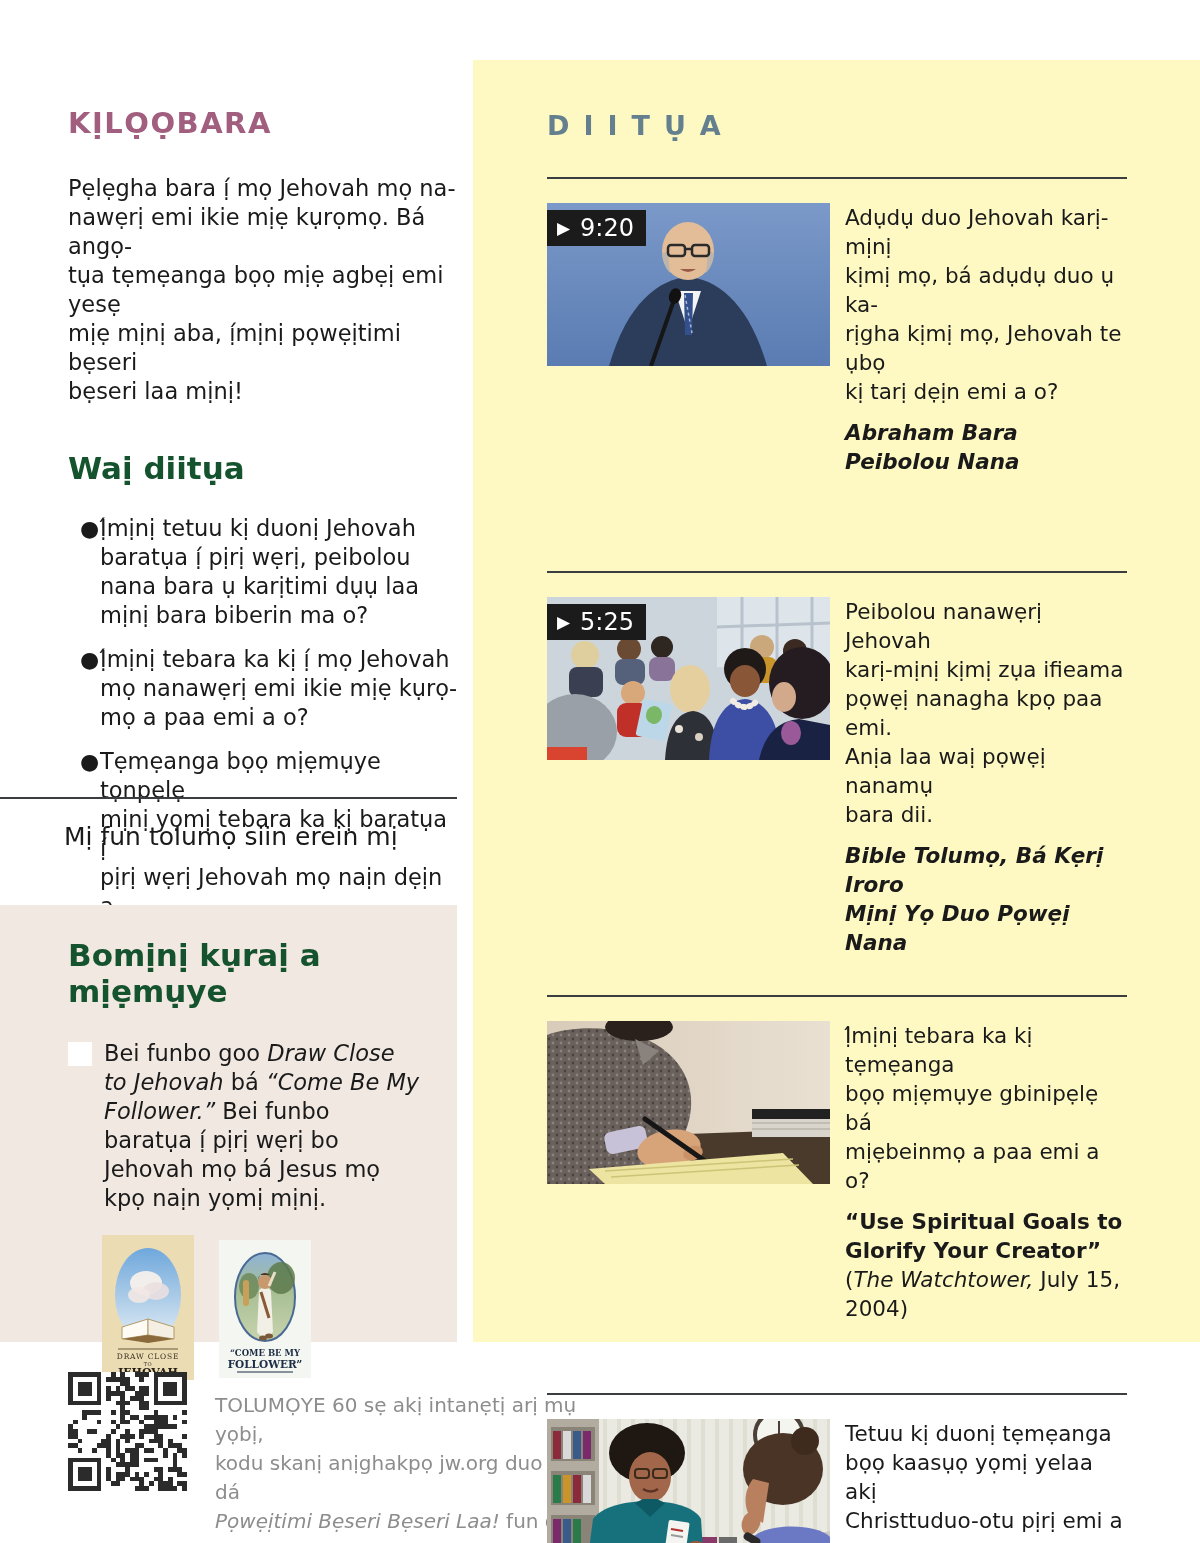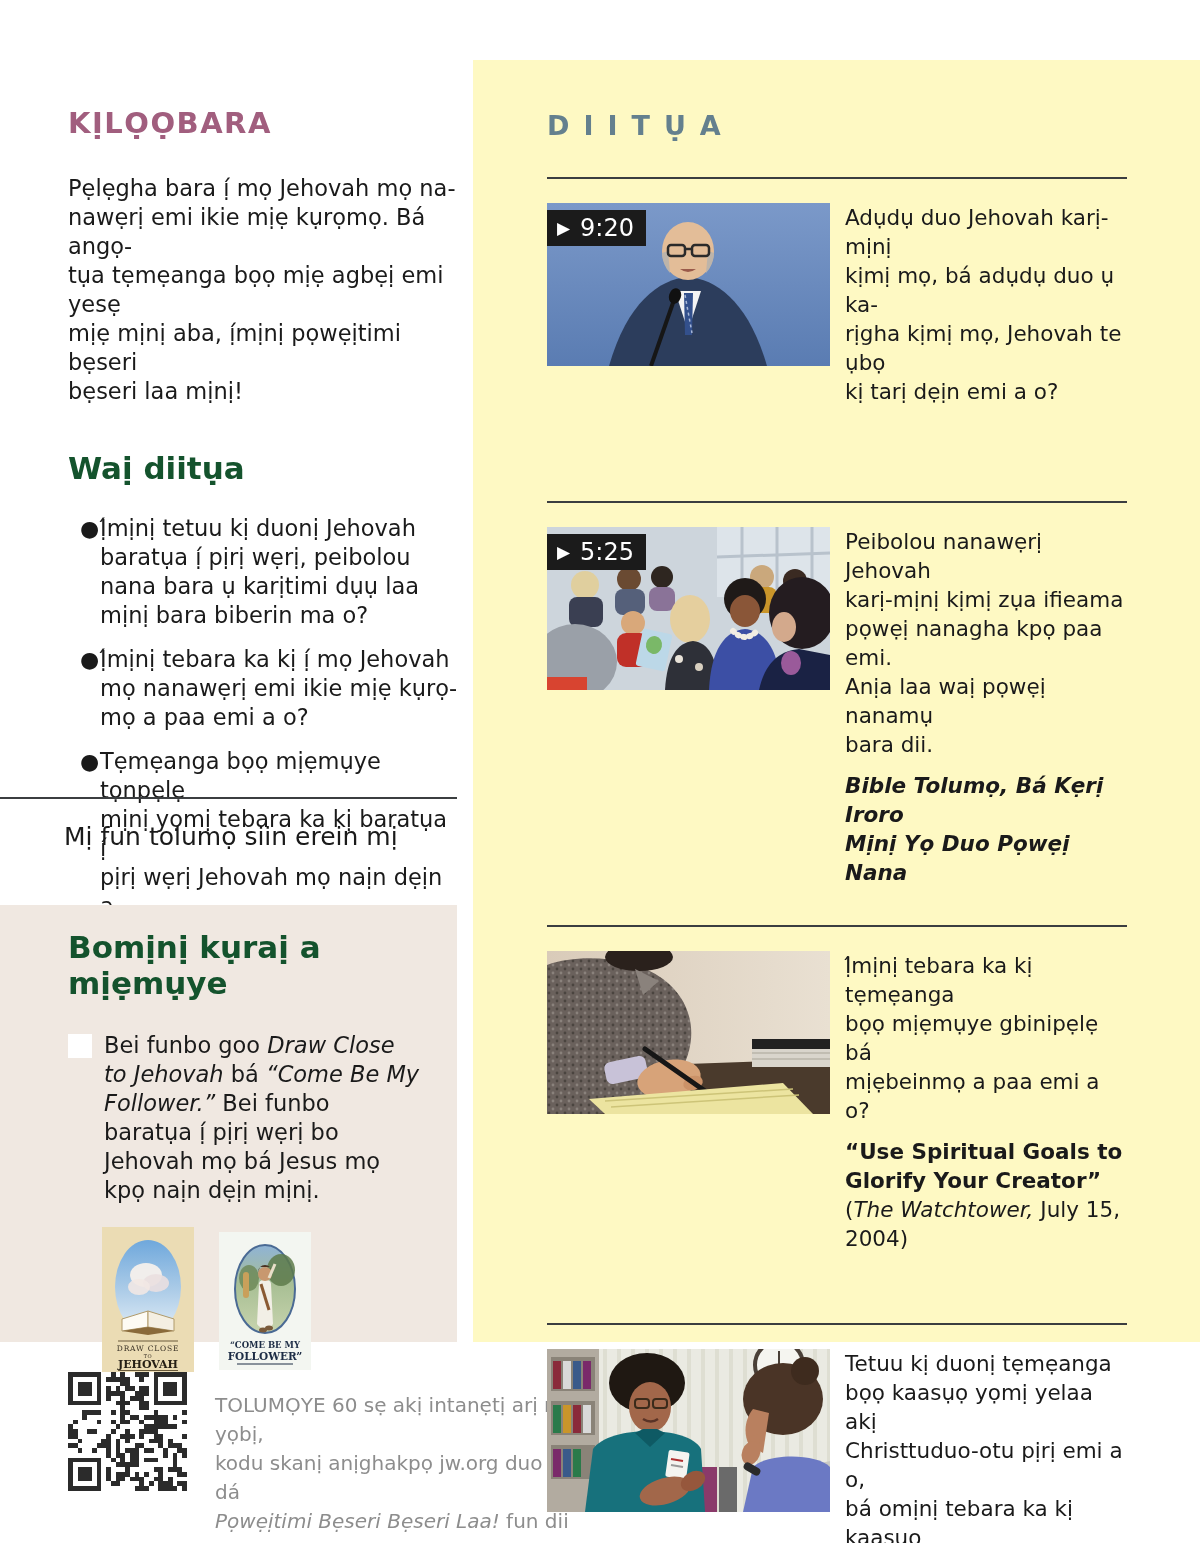--- a/index.html
+++ b/index.html
@@ -13,21 +13,21 @@
   .kicker{margin-top:106px;font-size:29px;font-weight:700;letter-spacing:1.5px;color:#a15e7e;}
   .intro{margin-top:34px;font-size:22.5px;line-height:29px;white-space:pre-line;}
   .h-steel{font-size:31px;font-weight:600;color:#14532d;}
   .wai{margin-top:44px;}
   .bullets{margin-top:28px;}
   .bullet-row{display:flex;margin-bottom:15px;}
   .bullet-dot{width:20px;flex:0 0 20px;margin-left:12px;font-size:22px;line-height:29px;}
   .bullet-text{font-size:22.5px;line-height:29px;white-space:pre-line;}
   .left-rule{position:absolute;left:0;top:797px;width:457px;border-top:2px solid #3b3e40;}
   .mifun{position:absolute;left:64px;top:822px;font-size:25px;line-height:29px;}
-  .beige-box{position:absolute;left:0;top:905px;width:457px;height:437px;background:#f0e8e1;box-sizing:border-box;padding:24px 20px 0 68px;}
+  .beige-box{position:absolute;left:0;top:905px;width:457px;height:437px;background:#f0e8e1;box-sizing:border-box;padding:32px 20px 0 68px;}
   .check-row{display:flex;margin-top:30px;}
   .check-sq{flex:0 0 24px;width:24px;height:24px;background:#ffffff;margin-top:3px;}
   .check-text{margin-left:12px;font-size:22.5px;line-height:29px;width:320px;}
   .it{font-style:italic;}
   .covers{display:flex;margin-top:22px;margin-left:34px;gap:25px;align-items:flex-start;}
   .qr-block{position:absolute;left:68px;top:1372px;display:flex;}
   .qr-svg{width:119px;height:119px;}
   .qr-caption{margin-left:28px;margin-top:19px;font-size:20px;line-height:29px;color:#8d8d8d;width:375px;}
   
   .right-panel{position:absolute;left:473px;top:60px;width:727px;height:1282px;background:#fef9c3;box-sizing:border-box;padding:50px 0 0 74px;}
@@ -85,21 +85,21 @@
 </div>
 
 <div class="left-rule"></div>
 <div class="mifun">Mị fun tolumọ siin erein mị</div>
 
 <div class="beige-box">
   <div class="h-steel">Bomịnị kụraị a mịẹmụye</div>
   <div class="check-row">
     <div class="check-sq"></div>
     <div class="check-text">
-      <span>Bei funbo goo </span><span class="it">Draw Close to Jehovah</span><span> bá </span><span class="it">“Come Be My Follower.”</span><span> Bei funbo baratụa ị́ pịrị wẹrị bo Jehovah mọ bá Jesus mọ kpọ naịn dẹịn mịnị.</span>
+      <span>Bei funbo goo </span><span class="it">Draw Close to Jehovah</span><span> bá </span><span class="it">“Come Be My Follower.”</span><span> Bei funbo baratụa ị́ pịrị wẹrị bo Jehovah mọ bá Jesus mọ kpọ naịn yọmị mịnị.</span>
     </div>
   </div>
   <div class="covers">
 
     <svg class="cover-svg" width="92" height="145" viewBox="0 0 92 145">
       <defs>
         <linearGradient id="sky1" x1="0" y1="0" x2="0" y2="1">
           <stop offset="0" stop-color="#6fa8dc"></stop>
             <stop offset="0.55" stop-color="#aecde8"></stop>
             <stop offset="1" stop-color="#e3eef7"></stop>
@@ -392,20 +392,21 @@
       <div class="badge">
         <span class="tri">▶</span>
         <span>9:20</span>
       </div>
     </div>
     <div class="r-text">
       <div class="r-q">Adụdụ duo Jehovah karị-mịnị
 kịmị mọ, bá adụdụ duo ụ ka-
 rịgha kịmị mọ, Jehovah te ụbọ
 kị tarị dẹịn emi a o?</div>
+      <div class="r-title">Abraham Bara Peibolou Nana</div>
     </div>
   </div>
 
   <div class="r-rule rule-after-1"></div>
 
   <div class="r-item">
     <div class="thumb">
       <svg width="283" height="163" viewBox="0 0 283 163">
         <rect width="283" height="163" fill="#cdd5dc"></rect>
         <rect x="170" y="0" width="113" height="70" fill="#dde4ea"></rect>

